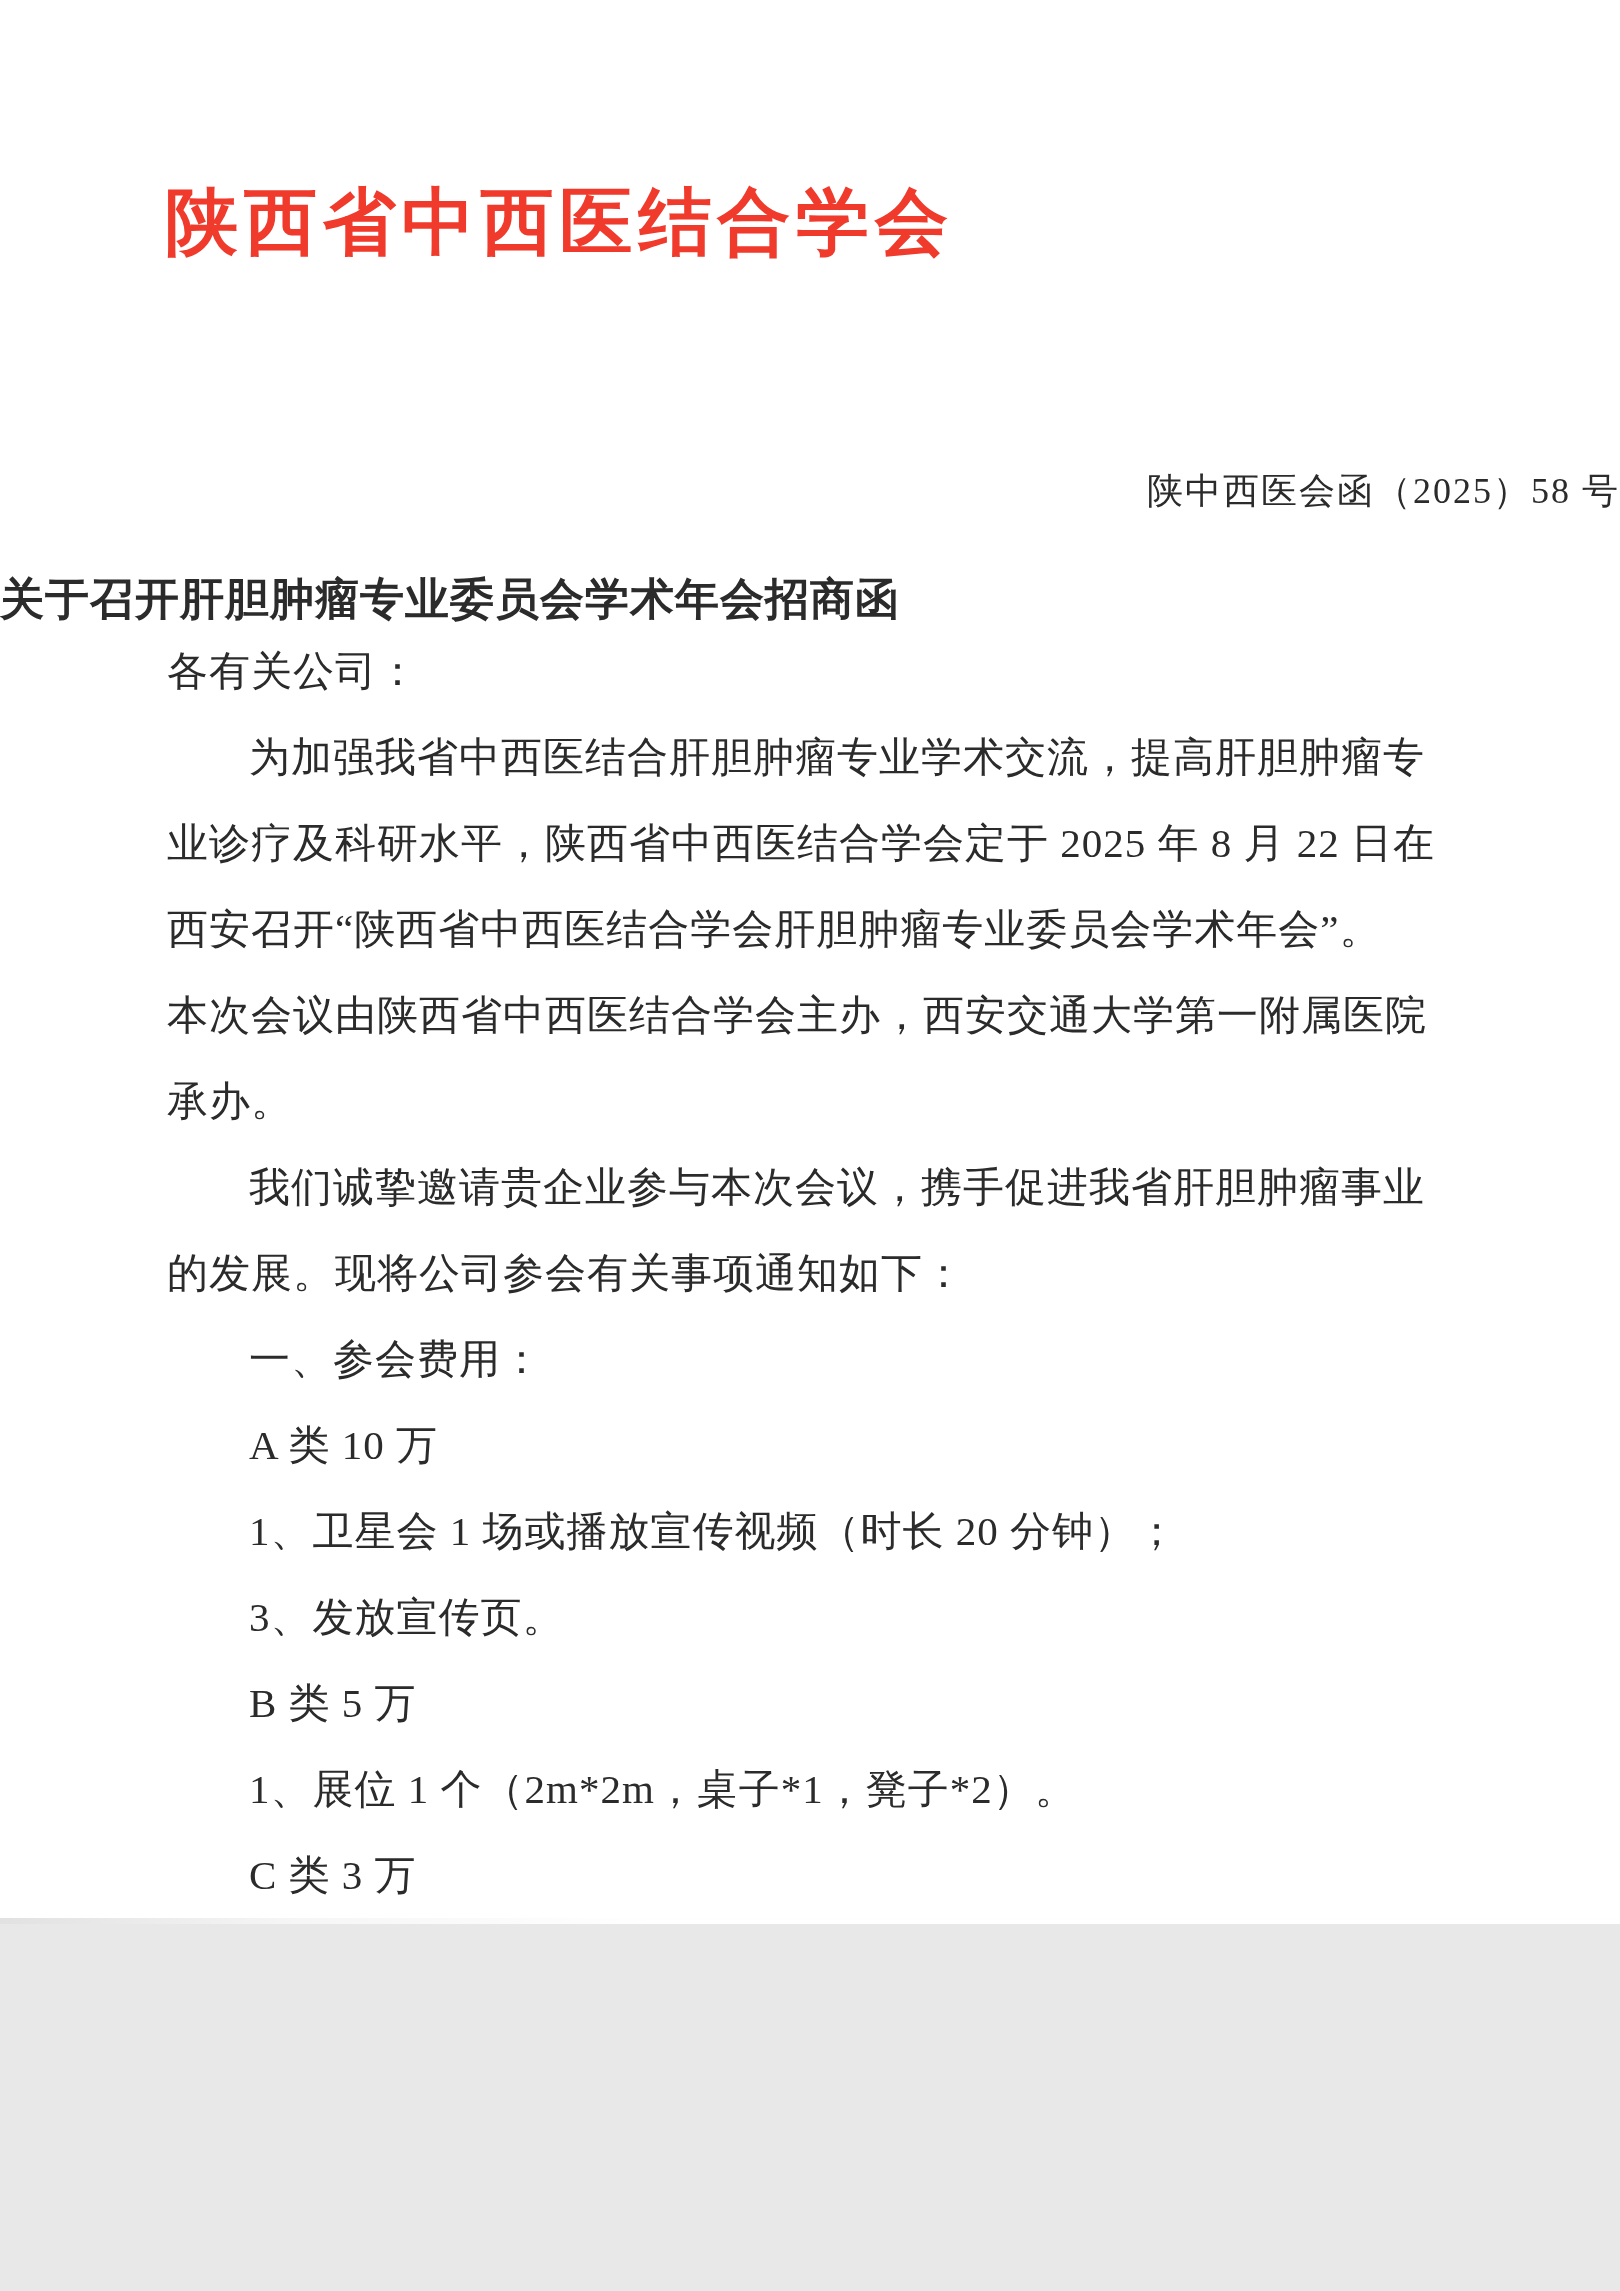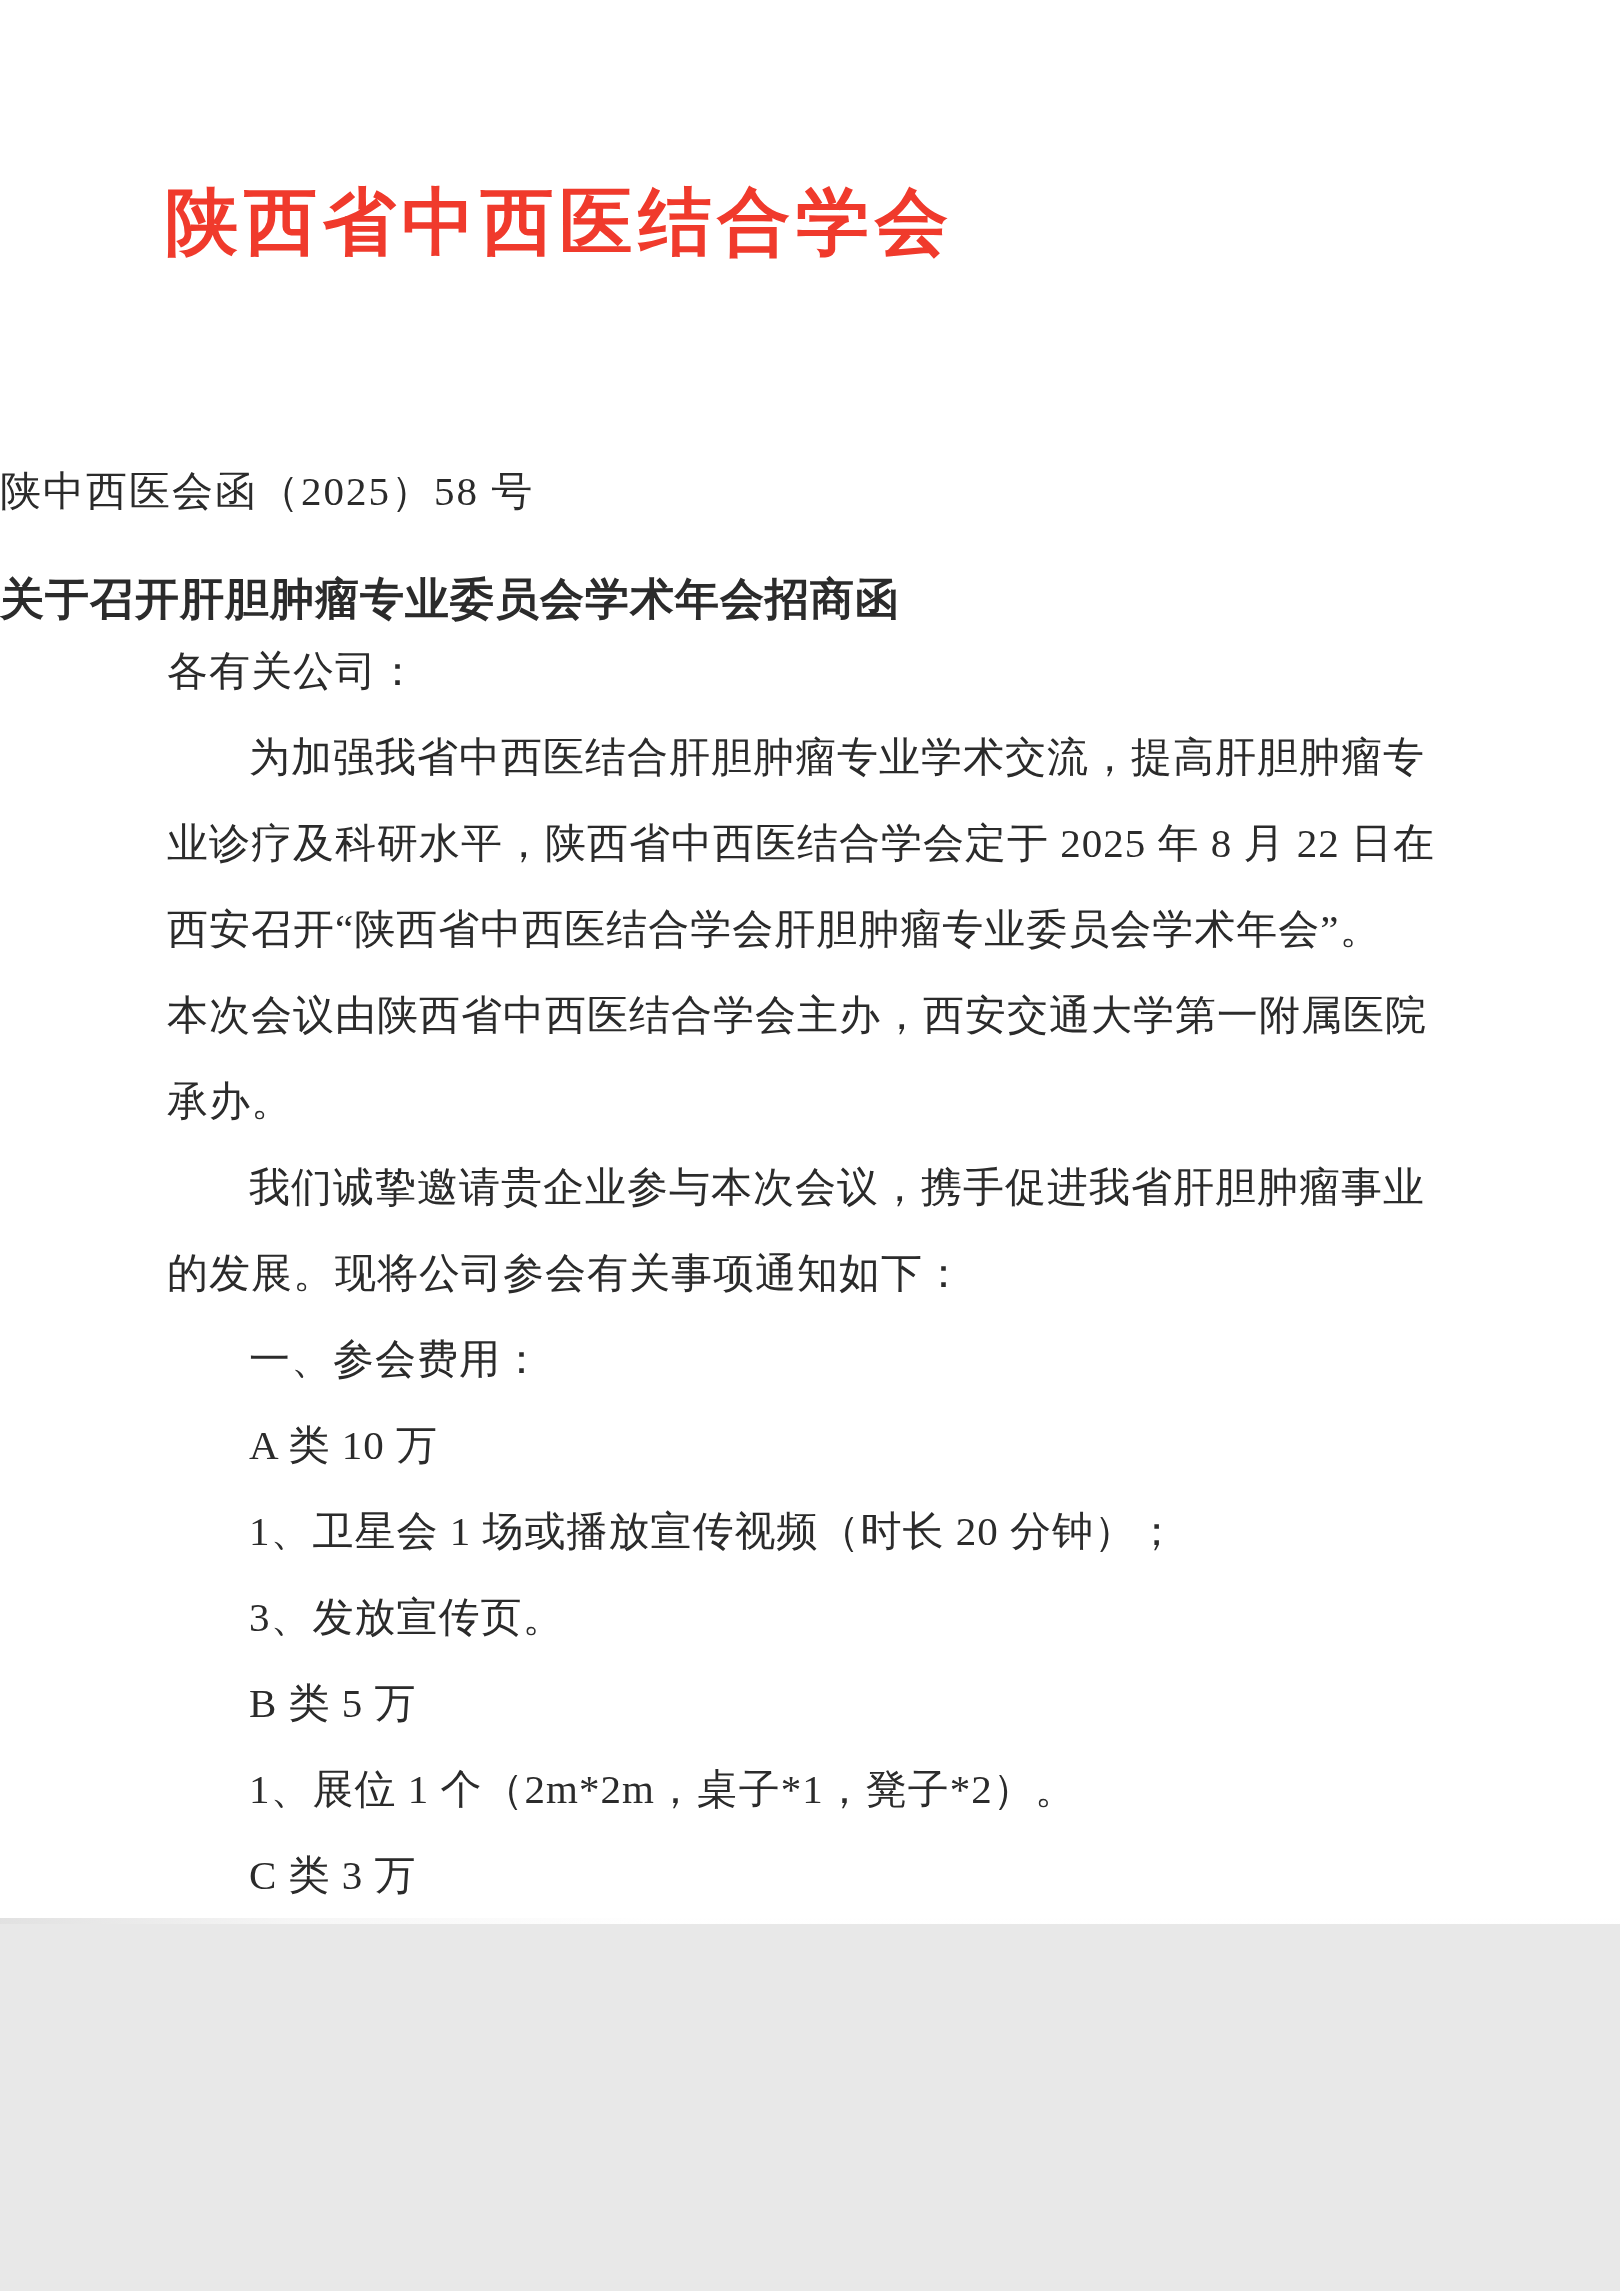--- a/index.html
+++ b/index.html
@@ -17,22 +17,22 @@
     padding-top: 181px;
     padding-left: 165px;
     font-size: 73px;
     line-height: 1.15;
     font-weight: bold;
     letter-spacing: 5.9px;
     white-space: nowrap;
   }
   .doc-number {
     margin-top: 202px;
-    text-align: left;
-    font-size: 41px;
+    text-align: right;
+    font-size: 36px;
     line-height: 49px;
     letter-spacing: 2px;
   }
   .subject {
     margin-top: 57px;
     text-align: left;
     font-size: 44px;
     line-height: 53px;
     font-weight: bold;
     letter-spacing: 1px;

